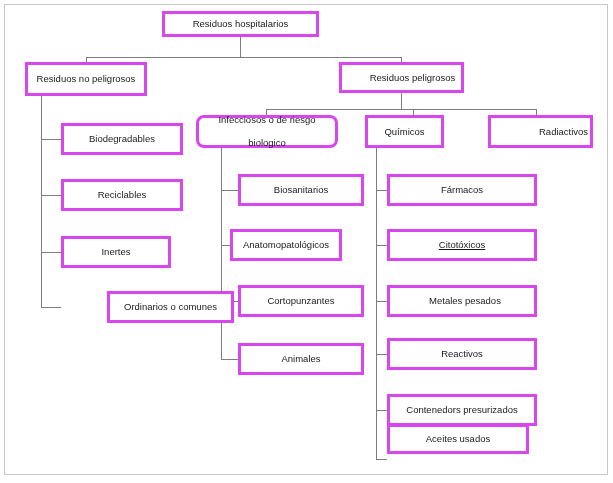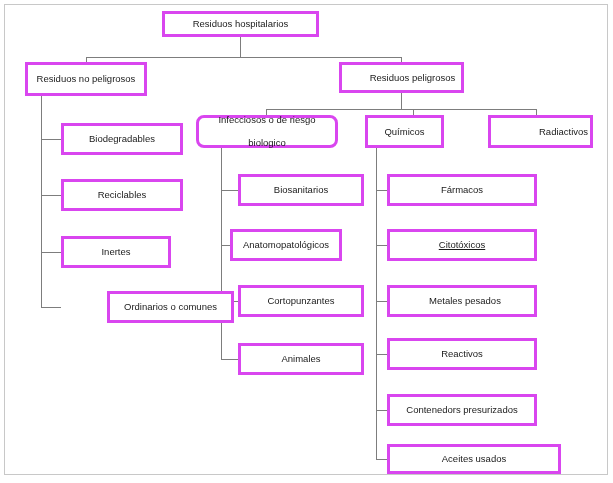--- a/index.html
+++ b/index.html
@@ -162,17 +162,17 @@
   </div>
 
   <div class="node" style="left:387px; top:338px; width:150px; height:32px;">
     <span>Reactivos</span>
   </div>
 
   <div class="node" style="left:387px; top:394px; width:150px; height:32px;">
     <span>Contenedors presurizados</span>
   </div>
 
-  <div class="node" style="left:387px; top:444px; width:174px; height:30px;">
+  <div class="node" style="left:387px; top:424px; width:142px; height:30px;">
     <span>Aceites usados</span>
   </div>
 
 </div>
 
 </body></html>

